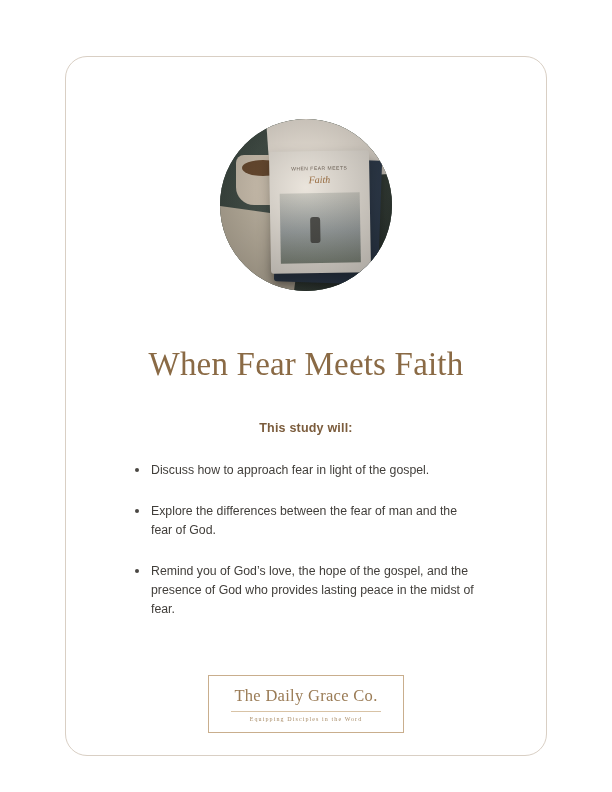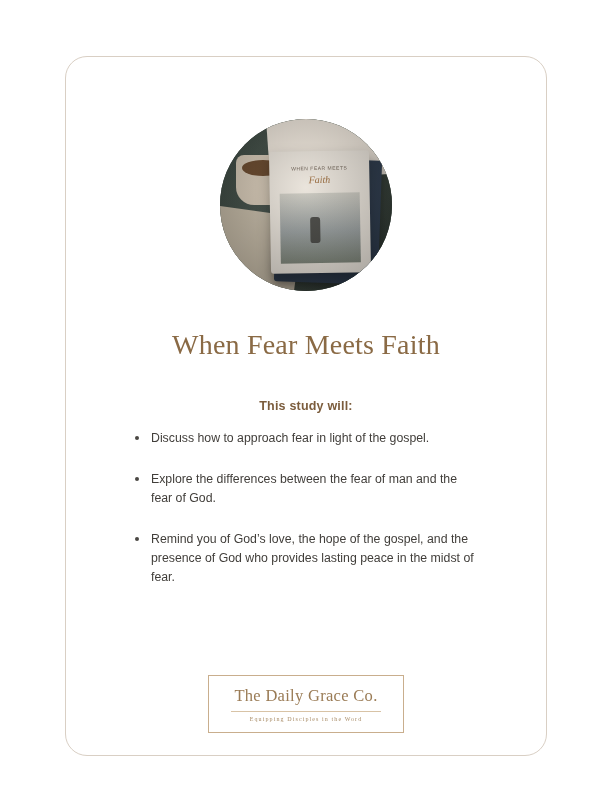--- a/index.html
+++ b/index.html
@@ -143,39 +143,39 @@
     background: #4a4a46;
     border-radius: 3px;
   }
   .photo .shade {
     position: absolute;
     left: 0; top: 0; right: 0; bottom: 0;
     background: radial-gradient(circle at 50% 40%, rgba(255,255,255,.05), rgba(0,0,0,.28) 85%);
   }
 
   .title {
-    margin-top: 38px;
-    font-family: "Liberation Serif", serif;
-    font-size: 28px;
+    margin-top: 55px;
+    font-family: "Liberation Serif", serif;
+    font-size: 33px;
     color: #8a6a45;
     letter-spacing: .2px;
     text-align: center;
   }
 
   .subtitle {
     margin-top: 38px;
     font-size: 12.5px;
     font-weight: bold;
     color: #7b5c3c;
     letter-spacing: .2px;
     text-align: center;
   }
 
   .bullets {
-    margin-top: 16px;
+    margin-top: 26px;
     width: 342px;
     align-self: center;
   }
   .bullet {
     display: flex;
     align-items: flex-start;
     margin-bottom: 22px;
   }
   .bullet .dot {
     flex: 0 0 auto;

